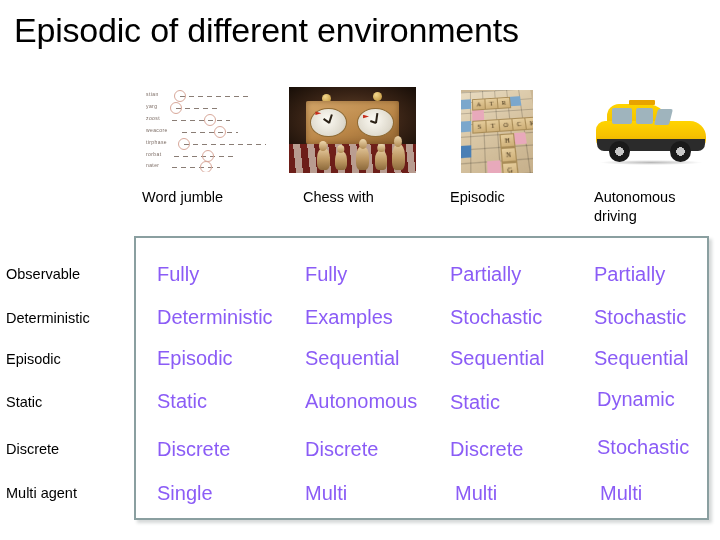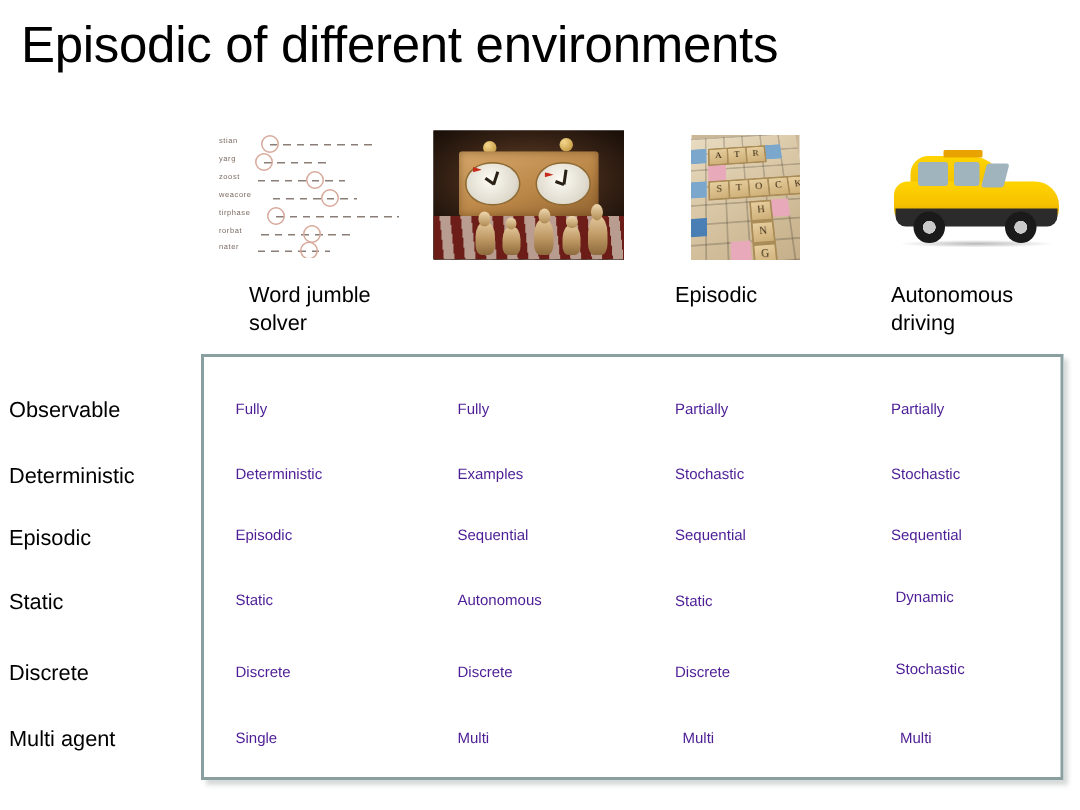--- a/index.html
+++ b/index.html
@@ -211,23 +211,23 @@
     left: 6px;
     font-size: 14.5px;
     line-height: 18px;
     color: #000;
     white-space: nowrap;
   }
 
   
   .cell {
     position: absolute;
-    font-size: 10px;
+    font-size: 20px;
     line-height: 18px;
-    color: #4c1d95;
+    color: #8b5cf6;
     white-space: nowrap;
   }
 </style>
 </head>
 <body>
 
 <div id="slide-title">Episodic of different environments</div>
 
 <div class="thumb" id="img-word-jumble">
   <div class="jumble-row" style="top:4px;">
@@ -320,25 +320,25 @@
   <div class="sign"></div>
   <div class="body"></div>
   <div class="skirt"></div>
   <div class="glass" style="left:17%;top:19%;width:17%;height:23%;"></div>
   <div class="glass" style="left:37%;top:19%;width:15%;height:23%;"></div>
   <div class="glass" style="left:54%;top:21%;width:13%;height:22%;transform:skewX(-14deg);"></div>
   <div class="wheel" style="left:14%;"></div>
   <div class="wheel" style="left:66%;"></div>
 </div>
 
-<div class="col-header" style="left:142px;width:150px;margin-left:24px;">
+<div class="col-header" style="left:142px;width:150px;">
   <div>Word jumble</div>
-  <div>solver</div>
 </div>
 <div class="col-header" style="left:303px;width:150px;">
+  <div>Chess with</div>
 </div>
 <div class="col-header" style="left:450px;width:140px;">
   <div>Episodic</div>
   <div></div>
 </div>
 <div class="col-header" style="left:594px;width:130px;">
   <div>Autonomous</div>
   <div>driving</div>
 </div>
 

